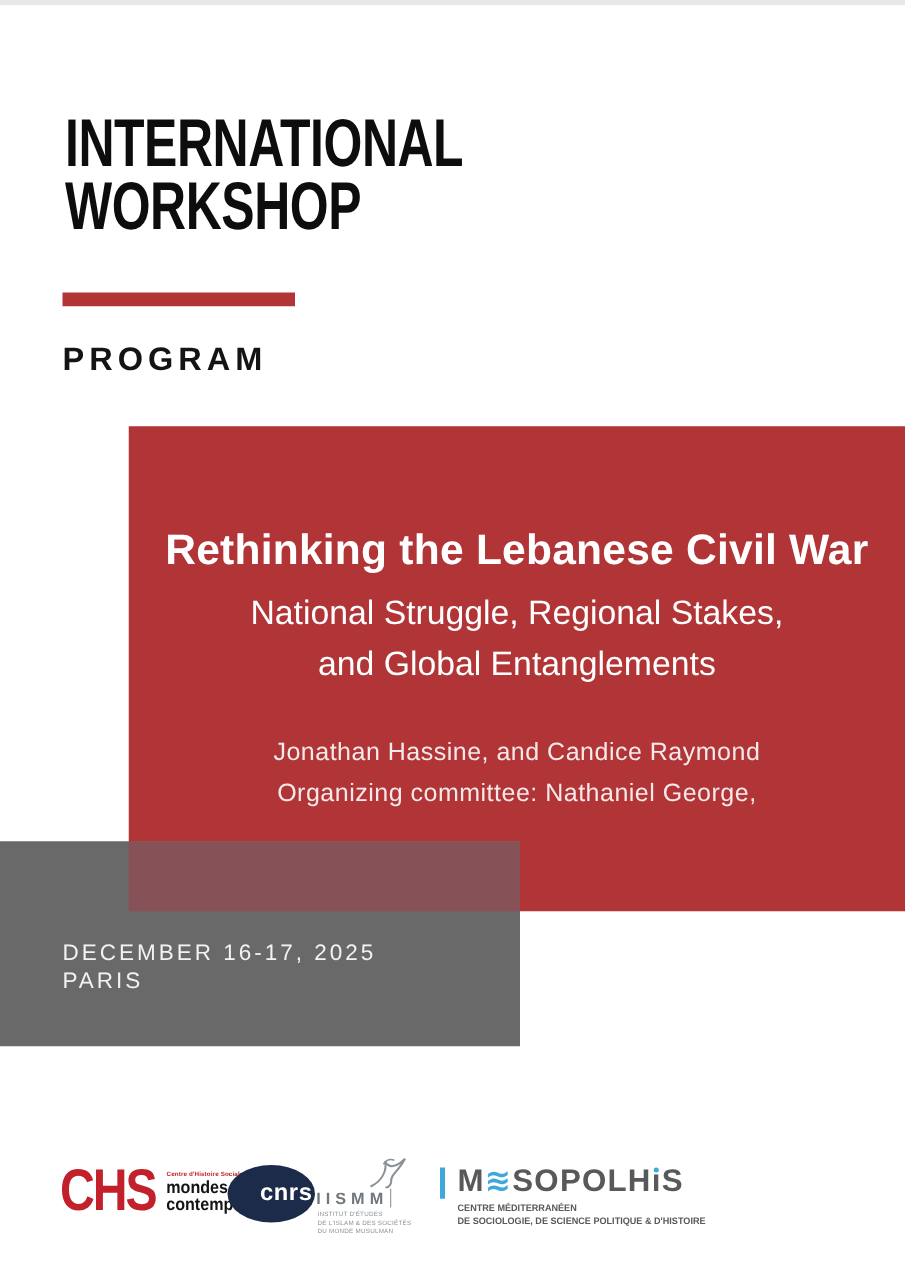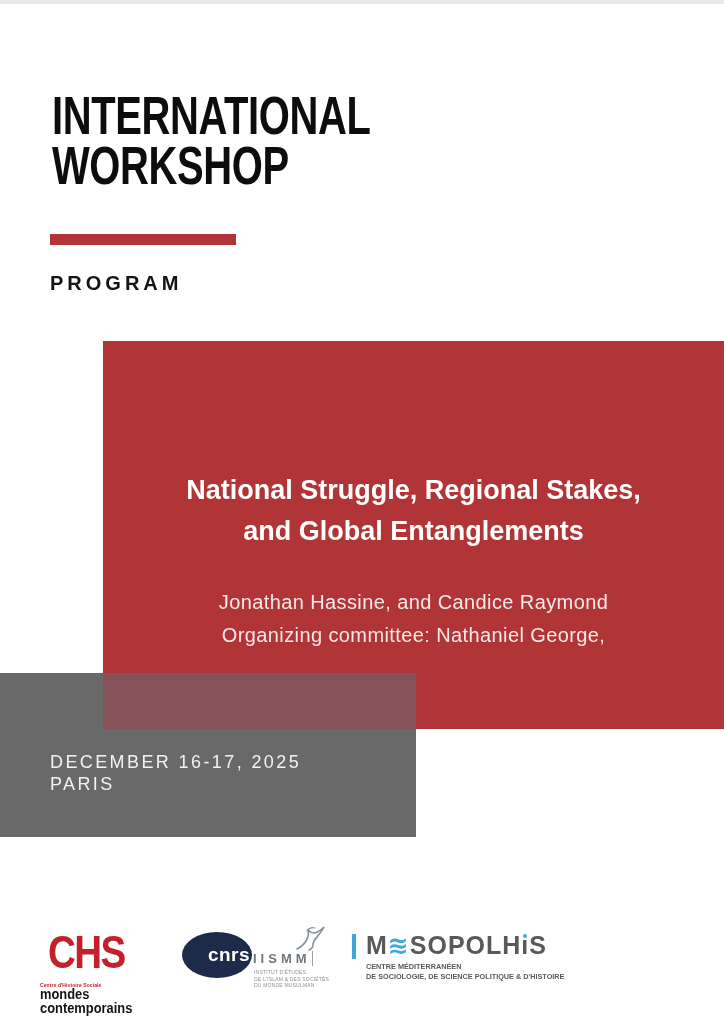--- a/index.html
+++ b/index.html
@@ -12,55 +12,55 @@
   
   .kicker {
     position:absolute; left:52px; top:86px;
     font-size:54px; font-weight:800; color:#0d0d0d;
     line-height:50px; letter-spacing:-0.5px; white-space:nowrap;
     transform:scaleX(0.74); transform-origin:left top;
   }
   .red-bar { position:absolute; left:50px; top:230px; width:186px; height:11px; background:#B13437; }
   .program-label {
     position:absolute; left:50px; top:268px;
-    font-size:20px; font-weight:700; letter-spacing:4px; color:#141414;
+    font-size:26px; font-weight:700; letter-spacing:4px; color:#141414;
   }
 
   
   .red-box {
     position:absolute; left:103px; top:337px; width:621px; height:388px;
     background:#B13437; color:#ffffff;
   }
   .event-title {
     position:absolute; top:80px; left:0; width:100%; text-align:center;
     font-size:34px; font-weight:700; letter-spacing:0.2px;
   }
   .event-subtitle {
     position:absolute; top:129px; left:0; width:100%; text-align:center;
-    font-size:27px; font-weight:700; line-height:41px;
+    font-size:27px; font-weight:400; line-height:41px;
   }
   .committee {
     position:absolute; top:245px; left:0; width:100%; text-align:center;
     font-size:20px; font-weight:400; line-height:33px;
     color:#F6E9E9; letter-spacing:0.4px;
   }
 
   
   .gray-box { position:absolute; left:0; top:669px; width:416px; height:164px; background:#696969; }
   .overlap-box { position:absolute; left:103px; top:669px; width:313px; height:56px; background:#865157; }
   .date-block {
     position:absolute; left:50px; top:747px;
     color:#F2F2F2; font-size:18px; letter-spacing:2.4px; line-height:22px; font-weight:400;
   }
 
   
   .logo { position:absolute; }
 
   
-  .logo-chs { left:48px; top:925px; display:flex;flex-direction:column; }
+  .logo-chs { left:48px; top:925px; display:flex; }
   .chs-acronym {
     font-size:47px; font-weight:900; color:#C2212B; line-height:45px;
     letter-spacing:-2px; transform:scaleX(0.82); transform-origin:left top; white-space:nowrap;
   }
   .chs-right { margin-left:-8px; padding-top:8px; }
   .chs-tag { font-size:5px; color:#C2212B; font-weight:700; letter-spacing:0.1px; }
   .chs-line { font-size:14px; font-weight:800; color:#141414; line-height:13.5px;
     transform:scaleX(0.92); transform-origin:left top; white-space:nowrap; }
 
   
@@ -107,20 +107,21 @@
   <div class="kicker">
     <div>INTERNATIONAL</div>
     <div>WORKSHOP</div>
   </div>
 
   <div class="red-bar"></div>
 
   <div class="program-label">PROGRAM</div>
 
   <div class="red-box">
+    <div class="event-title">Rethinking the Lebanese Civil War</div>
     <div class="event-subtitle">
       <div>National Struggle, Regional Stakes,</div>
       <div>and Global Entanglements</div>
     </div>
     <div class="committee">
       <div>Jonathan Hassine, and Candice Raymond</div>
       <div>Organizing committee: Nathaniel George,</div>
     </div>
   </div>
 

